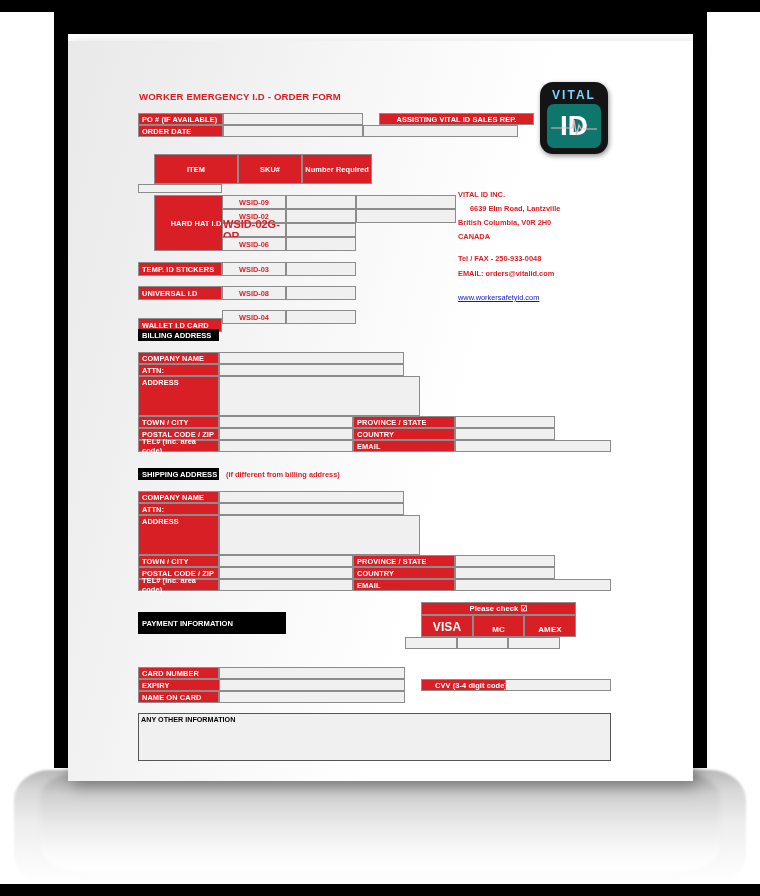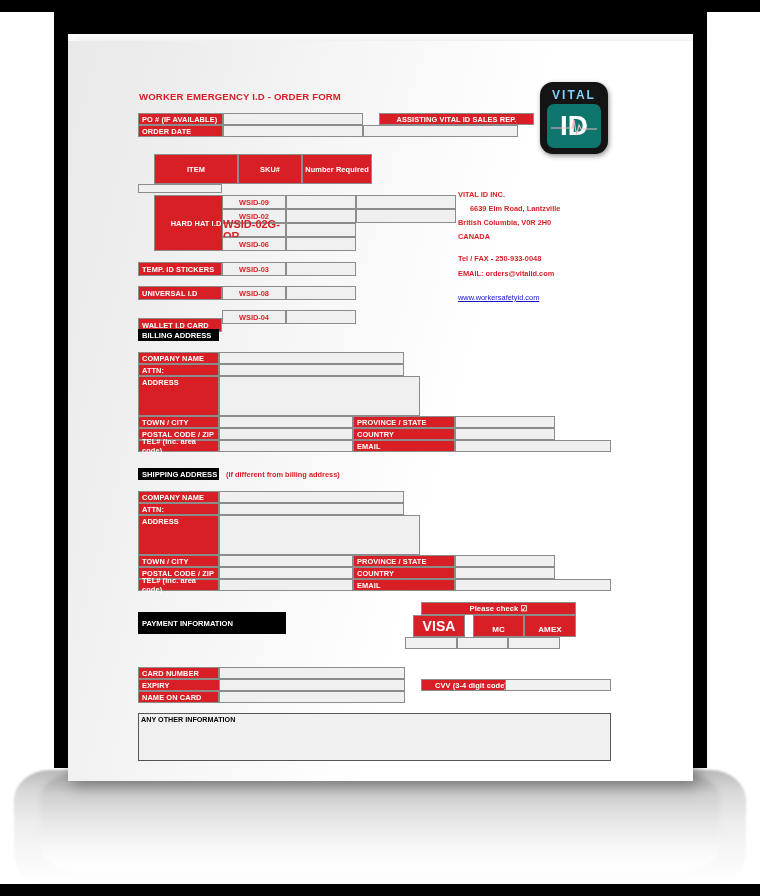--- a/index.html
+++ b/index.html
@@ -200,21 +200,21 @@
 
   <div class="lbl" style="left:70px;top:538px;width:81px;height:12px;">TEL# (inc. area code)</div>
   <div class="fld" style="left:151px;top:538px;width:134px;height:12px;"></div>
   <div class="lbl" style="left:285px;top:538px;width:102px;height:12px;">EMAIL</div>
   <div class="fld" style="left:387px;top:538px;width:156px;height:12px;"></div>
 
   <div class="blk" style="left:70px;top:571px;width:148px;height:22px;">PAYMENT INFORMATION</div>
 
   <div class="lbl ctr" style="left:337px;top:561px;width:155px;height:13px;font-size:7.6px;">Please check ☑</div>
 
-  <div class="lbl ctr" style="left:329px;top:574px;width:52px;height:22px;align-items:flex-end;padding-bottom:2px;font-size:14px;">VISA</div>
+  <div class="lbl ctr" style="left:337px;top:574px;width:52px;height:22px;align-items:flex-end;padding-bottom:2px;font-size:12px;">VISA</div>
   <div class="lbl ctr" style="left:389px;top:574px;width:51px;height:22px;align-items:flex-end;padding-bottom:2px;font-size:8px;">MC</div>
   <div class="lbl ctr" style="left:440px;top:574px;width:52px;height:22px;align-items:flex-end;padding-bottom:2px;font-size:8px;">AMEX</div>
 
   <div class="fld" style="left:337px;top:596px;width:52px;height:12px;"></div>
   <div class="fld" style="left:389px;top:596px;width:51px;height:12px;"></div>
   <div class="fld" style="left:440px;top:596px;width:52px;height:12px;"></div>
 
   <div class="lbl" style="left:70px;top:626px;width:81px;height:12px;">CARD NUMBER</div>
   <div class="fld" style="left:151px;top:626px;width:186px;height:12px;"></div>
 

